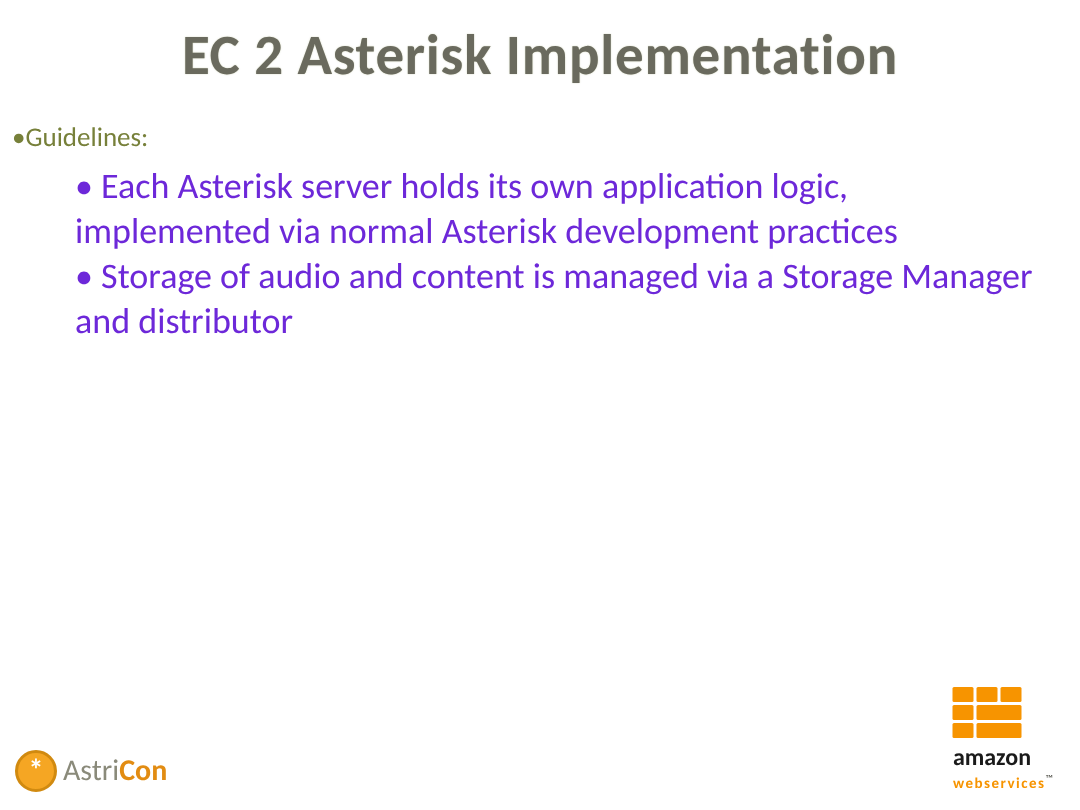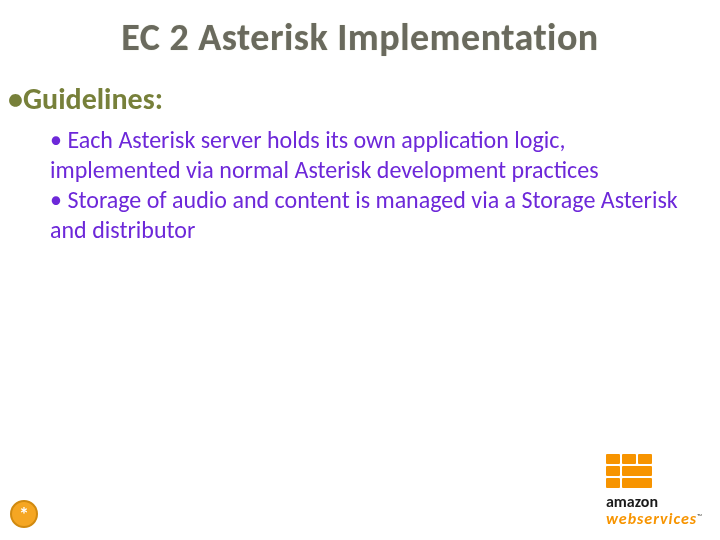--- a/index.html
+++ b/index.html
@@ -8,22 +8,22 @@
   .title {
     font-size: 38px;
     font-weight: 600;
     text-align: center;
     color: #6a6a5e;
     padding-top: 14px;
     letter-spacing: 0.5px;
     text-shadow: 0 0 1px rgba(120,130,60,0.4);
   }
   .section-head {
-    font-size: 30px;
-    font-weight: 700;
+    font-size: 18px;
+    font-weight: 400;
     color: #77803a;
     margin: 20px 0 8px 8px;
   }
   .body-list {
     margin-left: 50px;
     margin-right: 30px;
   }
   .body-item {
     font-size: 24px;
     line-height: 1.25;
@@ -41,42 +41,45 @@
   }
   .astricon-text { font-size: 20px; color: #8a8a7a; }
   .astricon-text .hl { color: #e28c12; font-weight: 600; }
   .logo-right { position: absolute; right: 18px; bottom: 6px; display: flex; align-items: flex-start; gap: 6px; flex-direction: column; }
   .aws-boxes { display: flex; flex-direction: column; gap: 2px; }
   .aws-row { display: flex; gap: 2px; }
   .aws-box { width: 14px; height: 10px; background: #f79400; border-radius: 1px; }
   .aws-box.big { width: 30px; height: 10px; }
   .aws-text { font-size: 11px; line-height: 1.05; color: #4a4a42; }
   .aws-text .amz { font-weight: 700; font-size: 16px; color: #1a1a1a; }
-  .aws-text .ws { color: #f79400; font-weight: 600; letter-spacing: 1px; font-size: 16px; font-style: italic; }
+  .aws-text .ws { color: #f79400; font-weight: 600; letter-spacing: 1px; font-size: 10px; }
   .aws-text .tm { font-size: 7px; vertical-align: super; }
 </style>
 </head>
 <body>
 
 <div class="slide">
 
   <h1 class="title">EC 2 Asterisk Implementation</h1>
 
   <div class="section-head">
     <span>•</span><span>Guidelines:</span>
   </div>
 
   <div class="body-list">
     <div class="body-item">• <span>Each Asterisk server holds its own application logic, implemented via normal Asterisk development practices</span></div>
-    <div class="body-item">• <span>Storage of audio and content is managed via a Storage Asterisk and distributor</span></div>
+    <div class="body-item">• <span>Storage of audio and content is managed via a Storage Manager and distributor</span></div>
   </div>
 
   <div class="footer">
     <div class="logo-left">
       <div class="astricon-icon">*</div>
+      <div class="astricon-text">
+        <span>Astri</span><span class="hl">Con</span>
+      </div>
     </div>
     <div class="logo-right">
       <div class="aws-boxes">
         <div class="aws-row">
             <div class="aws-box"></div>
             <div class="aws-box"></div>
             <div class="aws-box"></div>
           </div>
         <div class="aws-row">
             <div class="aws-box"></div>

